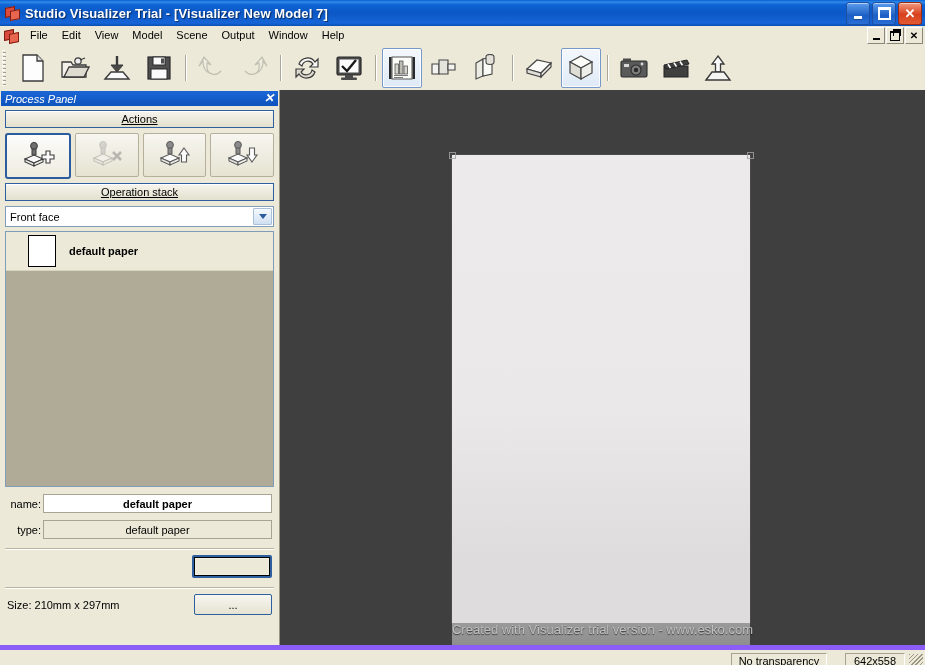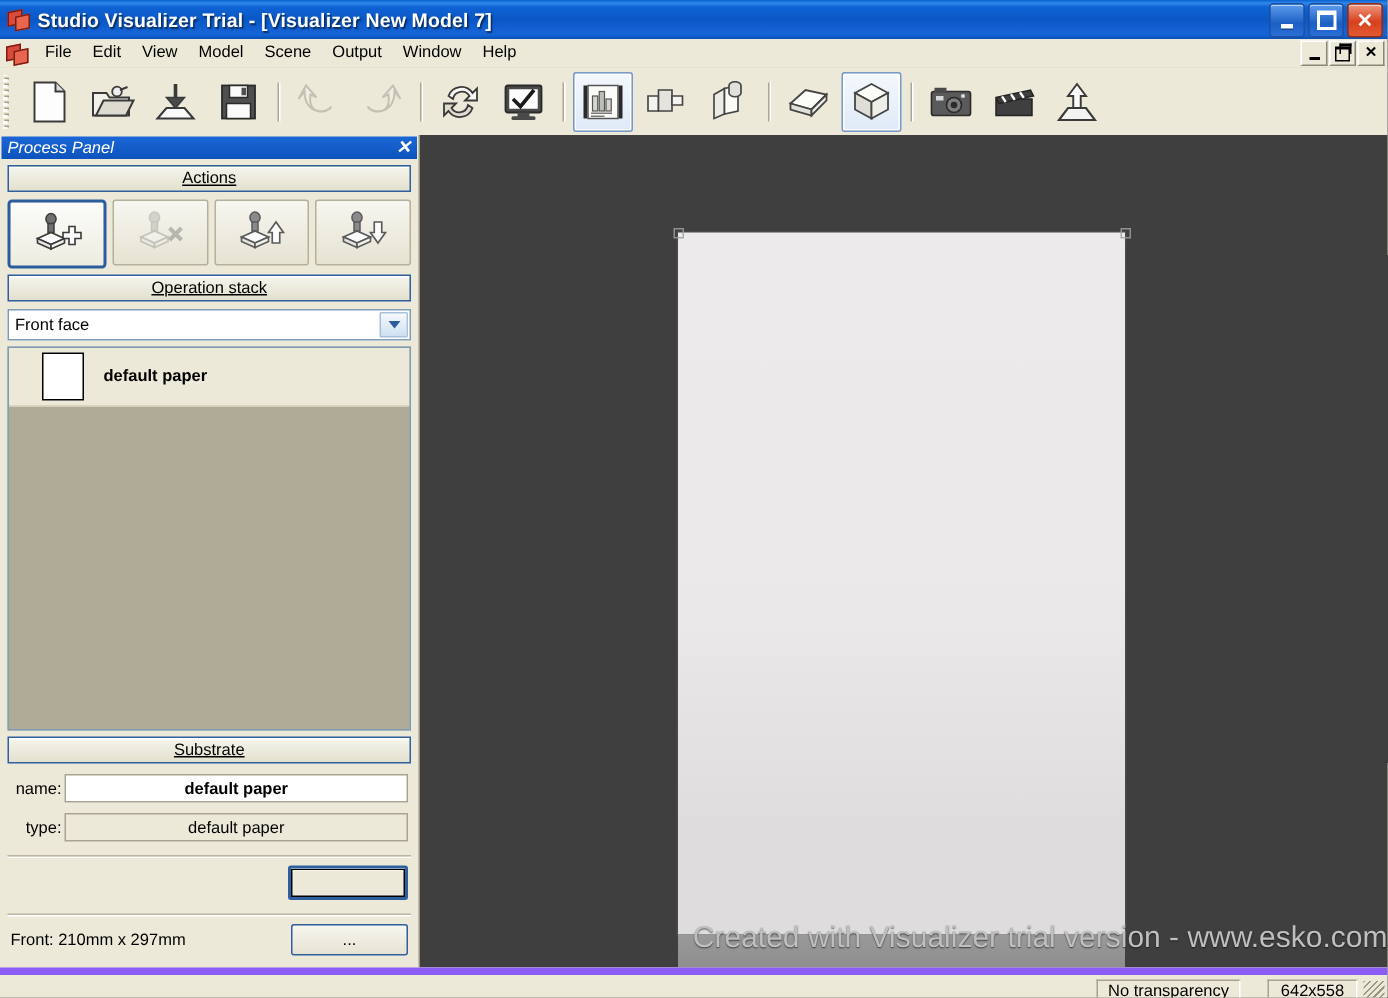--- a/index.html
+++ b/index.html
@@ -213,22 +213,22 @@
   .paper-shadow{
     position:absolute;left:172px;top:533px;width:298px;height:66px;
     background:linear-gradient(to bottom,#9a9a9a 0%,#8d8d8d 35%,#6d6d6d 68%,#4a4a4a 90%,#3f3f3f 100%);
   }
   .corner{
     position:absolute;width:5px;height:5px;
     border:1px solid rgba(160,160,160,.85);
     background:transparent;
   }
   .watermark{
-    position:absolute;left:0;bottom:8px;width:645px;text-align:right;
-    color:#bfbfbf;font-size:20px;
+    position:absolute;left:0;bottom:8px;width:645px;text-align:center;
+    color:#bfbfbf;font-size:13px;
     font-family:"Liberation Sans",sans-serif;
     text-shadow:0 1px 1px rgba(0,0,0,.6);
     white-space:nowrap;
   }
 
   
   .statusbar{
     position:absolute;left:0;top:645px;width:925px;height:20px;
     background:#ece9d8;
     border-top:5px solid #8b5cf6;
@@ -512,21 +512,20 @@
         </span>
     </div>
 
     <div class="listbox">
       <div class="listitem">
         <div class="swatch"></div>
         <span class="lbl">default paper</span>
       </div>
     </div>
 
-    <div class="barbtn">Substrate</div>
 
     <div class="fieldrow">
       <span class="flab">name:</span>
       <span class="txtfield bold">default paper</span>
     </div>
 
     <div class="fieldrow">
       <span class="flab">type:</span>
       <span class="txtfield gray">default paper</span>
     </div>
@@ -534,21 +533,21 @@
     <div class="hr"></div>
 
     <div class="btnrow">
       <span class="spacer"></span>
       <span class="focusbtn"></span>
     </div>
 
     <div class="hr"></div>
 
     <div class="btnrow">
-      <span class="spacer">Front: 210mm x 297mm</span>
+      <span class="spacer">Size: 210mm x 297mm</span>
       <span class="dotsbtn">...</span>
     </div>
 
   </div>
 
   <div class="canvas">
     <div class="paper"></div>
     <div class="paper-shadow"></div>
     <div class="corner" style="left:169px;top:62px;"></div>
     <div class="corner" style="left:467px;top:62px;"></div>

